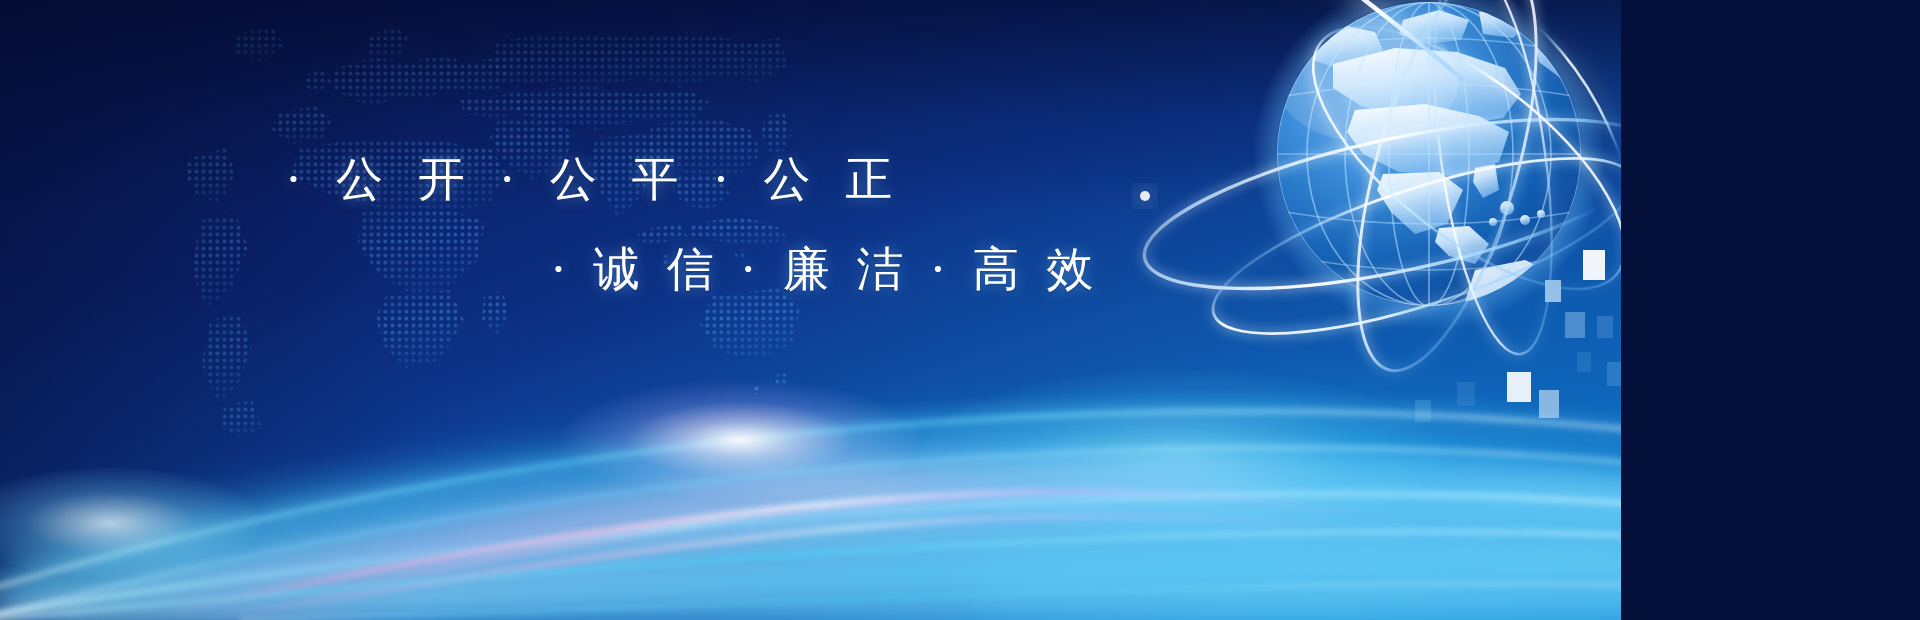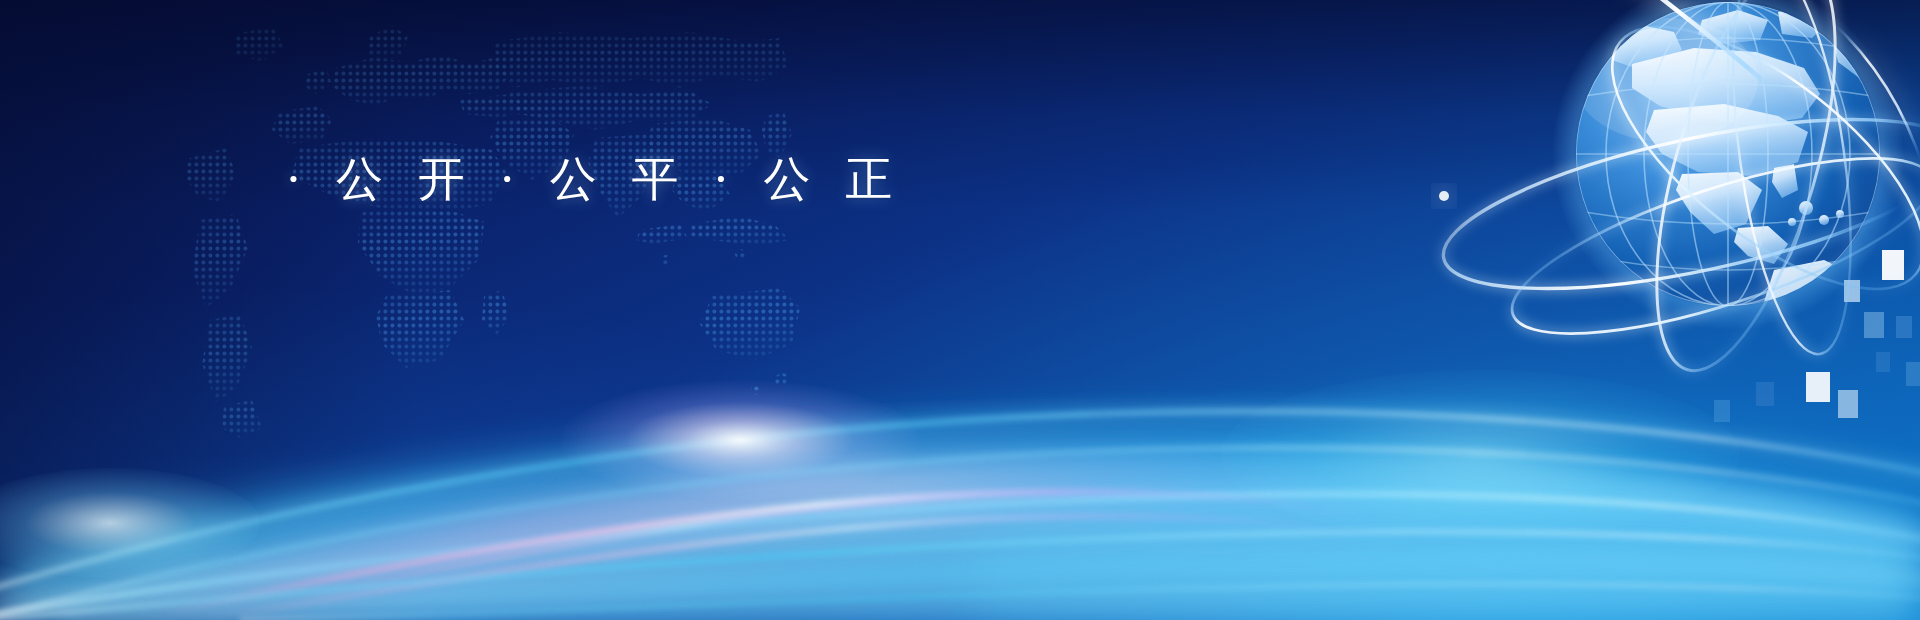--- a/index.html
+++ b/index.html
@@ -1,20 +1,20 @@
 <!DOCTYPE html>
 <html><head>
 <meta charset="utf-8">
 <style>
   html,body{margin:0;padding:0;background:#05103a;}
   *{box-sizing:border-box;}
 
   #banner{
     position:relative;
-    width:1920px;
+    width:1621px;
     height:620px;
     overflow:hidden;
     font-family:"DejaVu Serif", serif;
     background:
       radial-gradient(ellipse 1400px 760px at 78% 108%, rgba(40,190,255,0.55) 0%, rgba(25,140,225,0.18) 42%, rgba(0,0,0,0) 70%),
       radial-gradient(ellipse 1300px 620px at 14% 118%, rgba(40,175,250,0.45) 0%, rgba(20,110,205,0.12) 45%, rgba(0,0,0,0) 72%),
       linear-gradient(157deg, #071342 0%, #0a2068 24%, #0c3287 46%, #0c4da2 68%, #0b62b6 86%, #0b76c6 100%);
   }
 
   
@@ -430,15 +430,16 @@
       <path d="M980 250 C 1260 206 1560 198 1920 214 L1920 340 L980 340 Z" fill="#5fd4ff" opacity="0.16" filter="url(#rbBlurL)"></path>
     </svg>
   </div>
 
   <div class="glowspot" id="spot-left"></div>
   <div class="glowspot" id="spot-main"></div>
   <div class="glowspot" id="spot-right"></div>
 
   <div id="slogan">
     <div class="slogan-line" id="line1">· 公 开 · 公 平 · 公 正</div>
+    <div class="slogan-line" id="line2">· 诚 信 · 廉 洁 · 高 效</div>
   </div>
 
 </div>
 
 </body></html>

